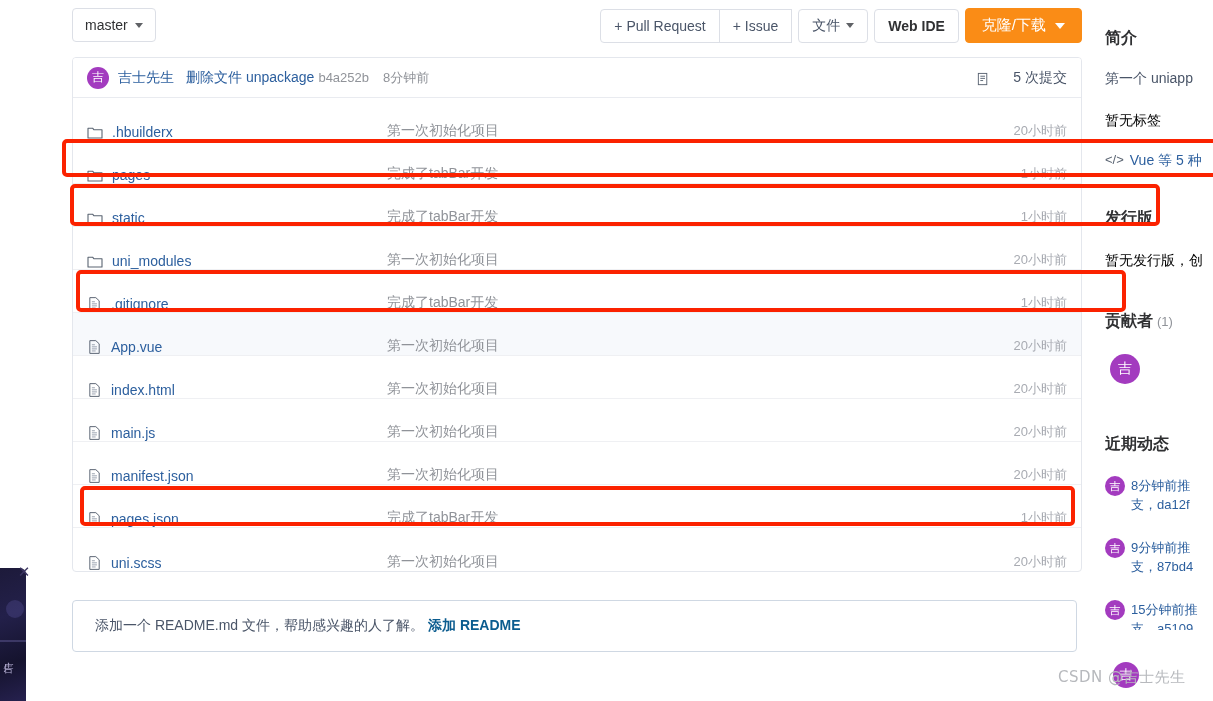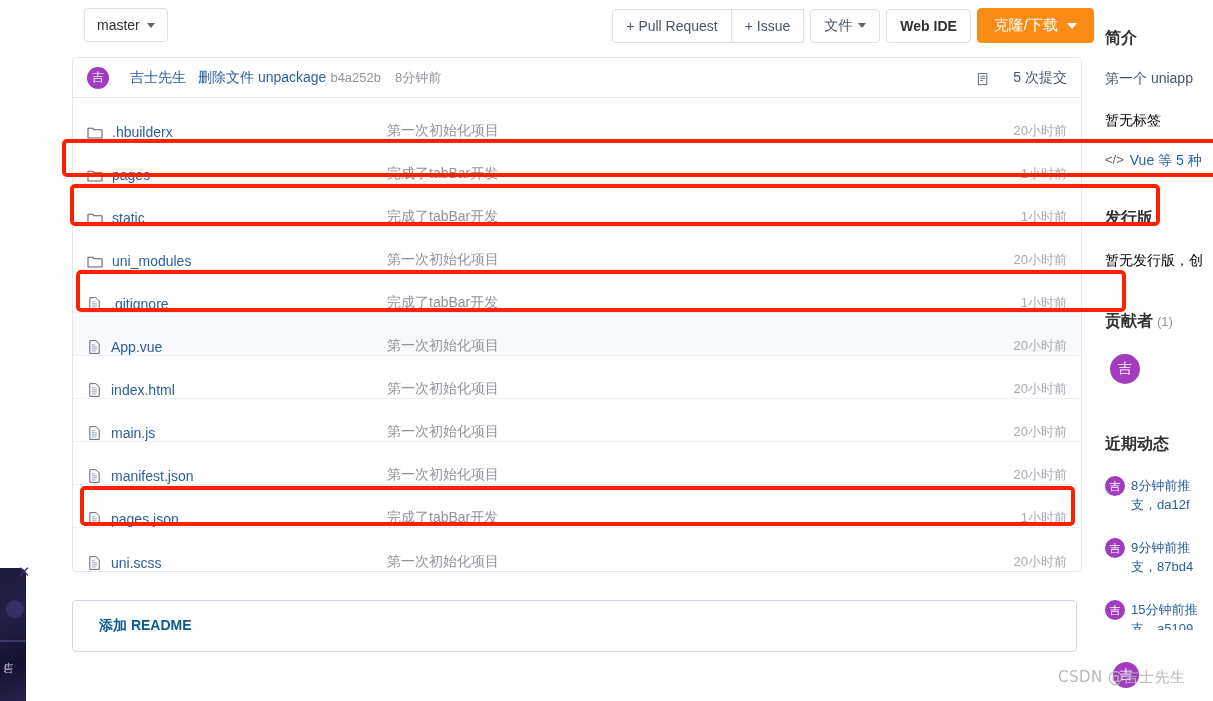--- a/index.html
+++ b/index.html
@@ -38,21 +38,21 @@
     position: absolute; left: 16px; top: 564px;
     width: 16px; height: 16px; cursor: pointer;
     color: #3b3461; font-size: 15px; line-height: 16px; text-align: center;
     font-family: "Liberation Sans", sans-serif;
   }
 
   
   #main { position: absolute; left: 60px; top: 0; width: 1035px; height: 701px; }
 
   
-  #toolbar { position: absolute; left: 24px; top: 6px; width: 1010px; height: 38px; }
+  #toolbar { position: absolute; left: 12px; top: 6px; width: 1010px; height: 38px; }
   .branch-btn {
     position: absolute; left: 0; top: 2px;
     height: 34px; padding: 0 12px;
     border: 1px solid #dcdfe6; border-radius: 4px; background: #fff;
     display: flex; align-items: center; gap: 7px;
     font-size: 14px; color: #303133; cursor: pointer;
   }
   .caret-down {
     width: 0; height: 0; border-left: 4px solid transparent;
     border-right: 4px solid transparent; border-top: 5px solid #606266;
@@ -100,21 +100,21 @@
     background: #fff; font-size: 14px;
   }
   .avatar {
     width: 22px; height: 22px; border-radius: 50%;
     background: #a33bbf; color: #fff; font-size: 12px;
     display: flex; align-items: center; justify-content: center;
     flex: none; font-family: "DejaVu Sans", sans-serif;
   }
   .avatar.sm { width: 20px; height: 20px; font-size: 11px; }
   .avatar.lg { width: 30px; height: 30px; font-size: 14px; }
-  #commit-author { margin-left: 21px; color: #2c5f9e; cursor: pointer; }
+  #commit-author { margin-left: 9px; color: #2c5f9e; cursor: pointer; }
   #commit-msg { margin-left: 12px; color: #2c5f9e; cursor: pointer; }
   #commit-sha { margin-left: 4px; color: #909399; font-size: 13px; cursor: pointer; }
   #commit-time { margin-left: 14px; color: #909399; font-size: 13px; }
   #commit-count {
     margin-left: auto; display: flex; align-items: flex-end; gap: 22px;
     color: #4a5568; font-size: 14px; cursor: pointer;
   }
 
   .frow {
     height: 43px; display: flex; align-items: flex-end;
@@ -344,20 +344,21 @@
             </div>
             <div class="fmsg">第一次初始化项目</div>
             <div class="ftime">20小时前</div>
           </div>
         </div>
     </div>
 
   </div>
 
   <div id="readme-box">
+    <span>添加一个 README.md 文件，帮助感兴趣的人了解。</span>
     <span id="readme-link">添加 README</span>
   </div>
 
   <div id="sidebar">
 
     <div class="sb-h" style="position:absolute;left:9px;top:12px;">简介</div>
 
     <div class="sb-text" style="position:absolute;left:9px;top:54px;white-space:nowrap;">第一个 uniapp</div>
 
     <div class="sb-muted" style="position:absolute;left:9px;top:96px;white-space:nowrap;">暂无标签</div>

